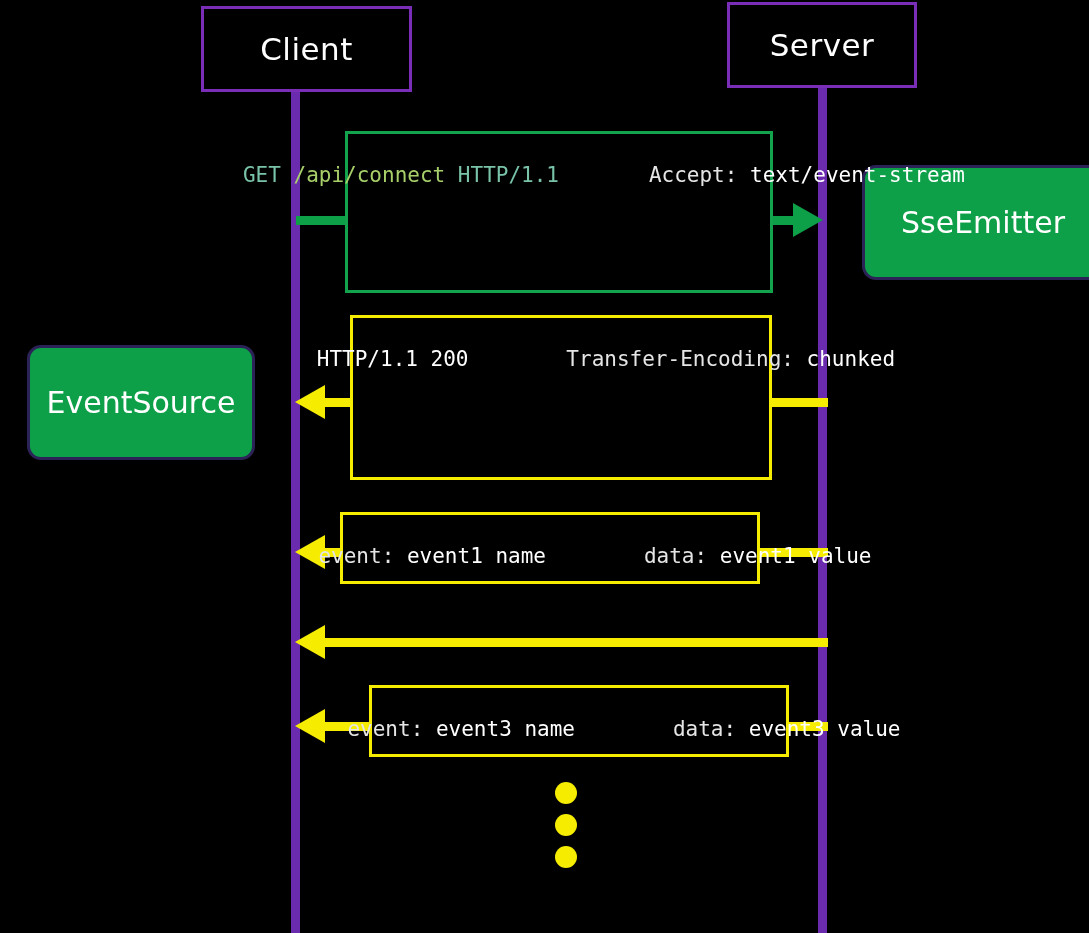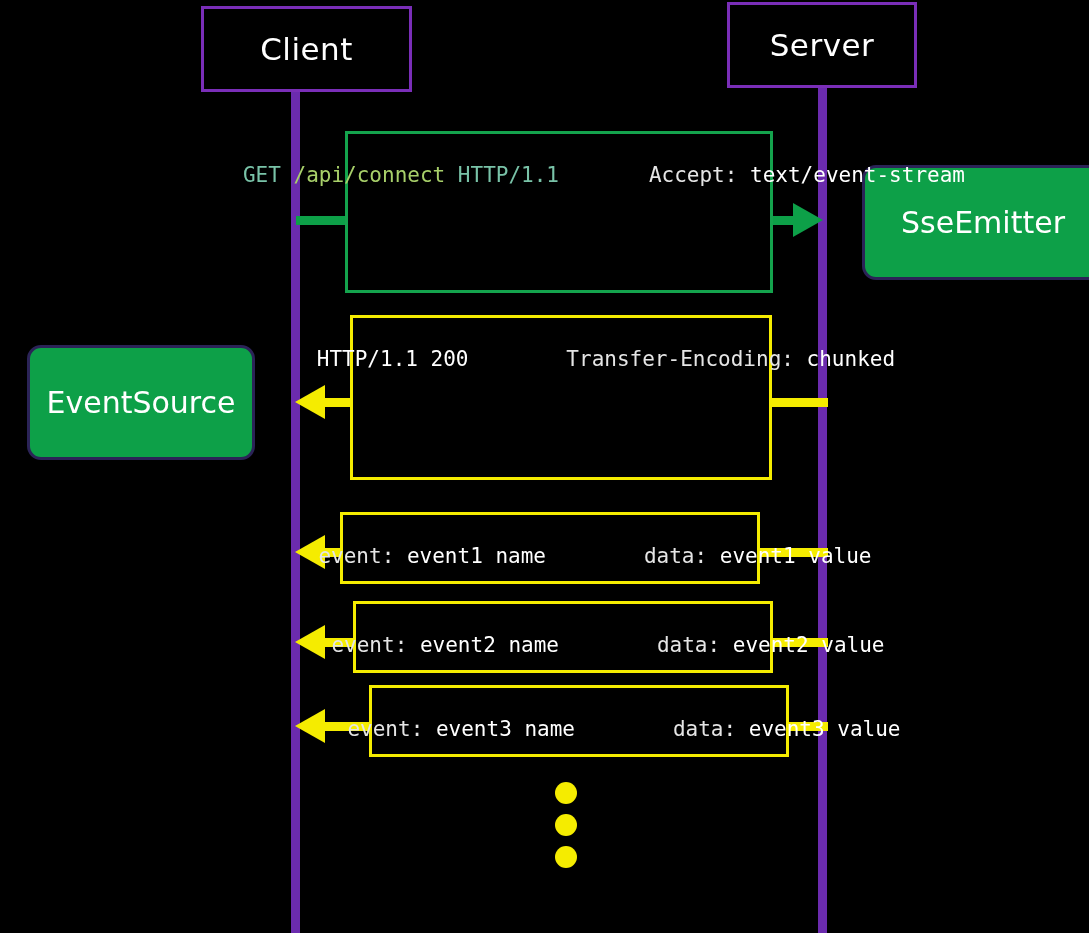--- a/index.html
+++ b/index.html
@@ -166,28 +166,20 @@
     <div class="msgline">
       <span class="tok-pink">event: </span><span class="tok-white">event1 name</span>
     </div>
     <div class="msgline">
       <span class="tok-pink">data: </span><span class="tok-white">event1 value</span>
     </div>
   </div>
 
   <div class="arrow-line yellow" style="left:320px; top:638px; width:508px;"></div>
   <div class="arrow-head left-yellow" style="left:295px; top:625px;"></div>
-  <div class="msgbox yellow-border" style="left:353px; top:601px; width:420px; height:72px;">
-    <div class="msgline">
-      <span class="tok-pink">event: </span><span class="tok-white">event2 name</span>
-    </div>
-    <div class="msgline">
-      <span class="tok-pink">data: </span><span class="tok-white">event2 value</span>
-    </div>
-  </div>
 
   <div class="arrow-line yellow" style="left:320px; top:722px; width:508px;"></div>
   <div class="arrow-head left-yellow" style="left:295px; top:709px;"></div>
   <div class="msgbox yellow-border" style="left:369px; top:685px; width:420px; height:72px;">
     <div class="msgline">
       <span class="tok-pink">event: </span><span class="tok-white">event3 name</span>
     </div>
     <div class="msgline">
       <span class="tok-pink">data: </span><span class="tok-white">event3 value</span>
     </div>

